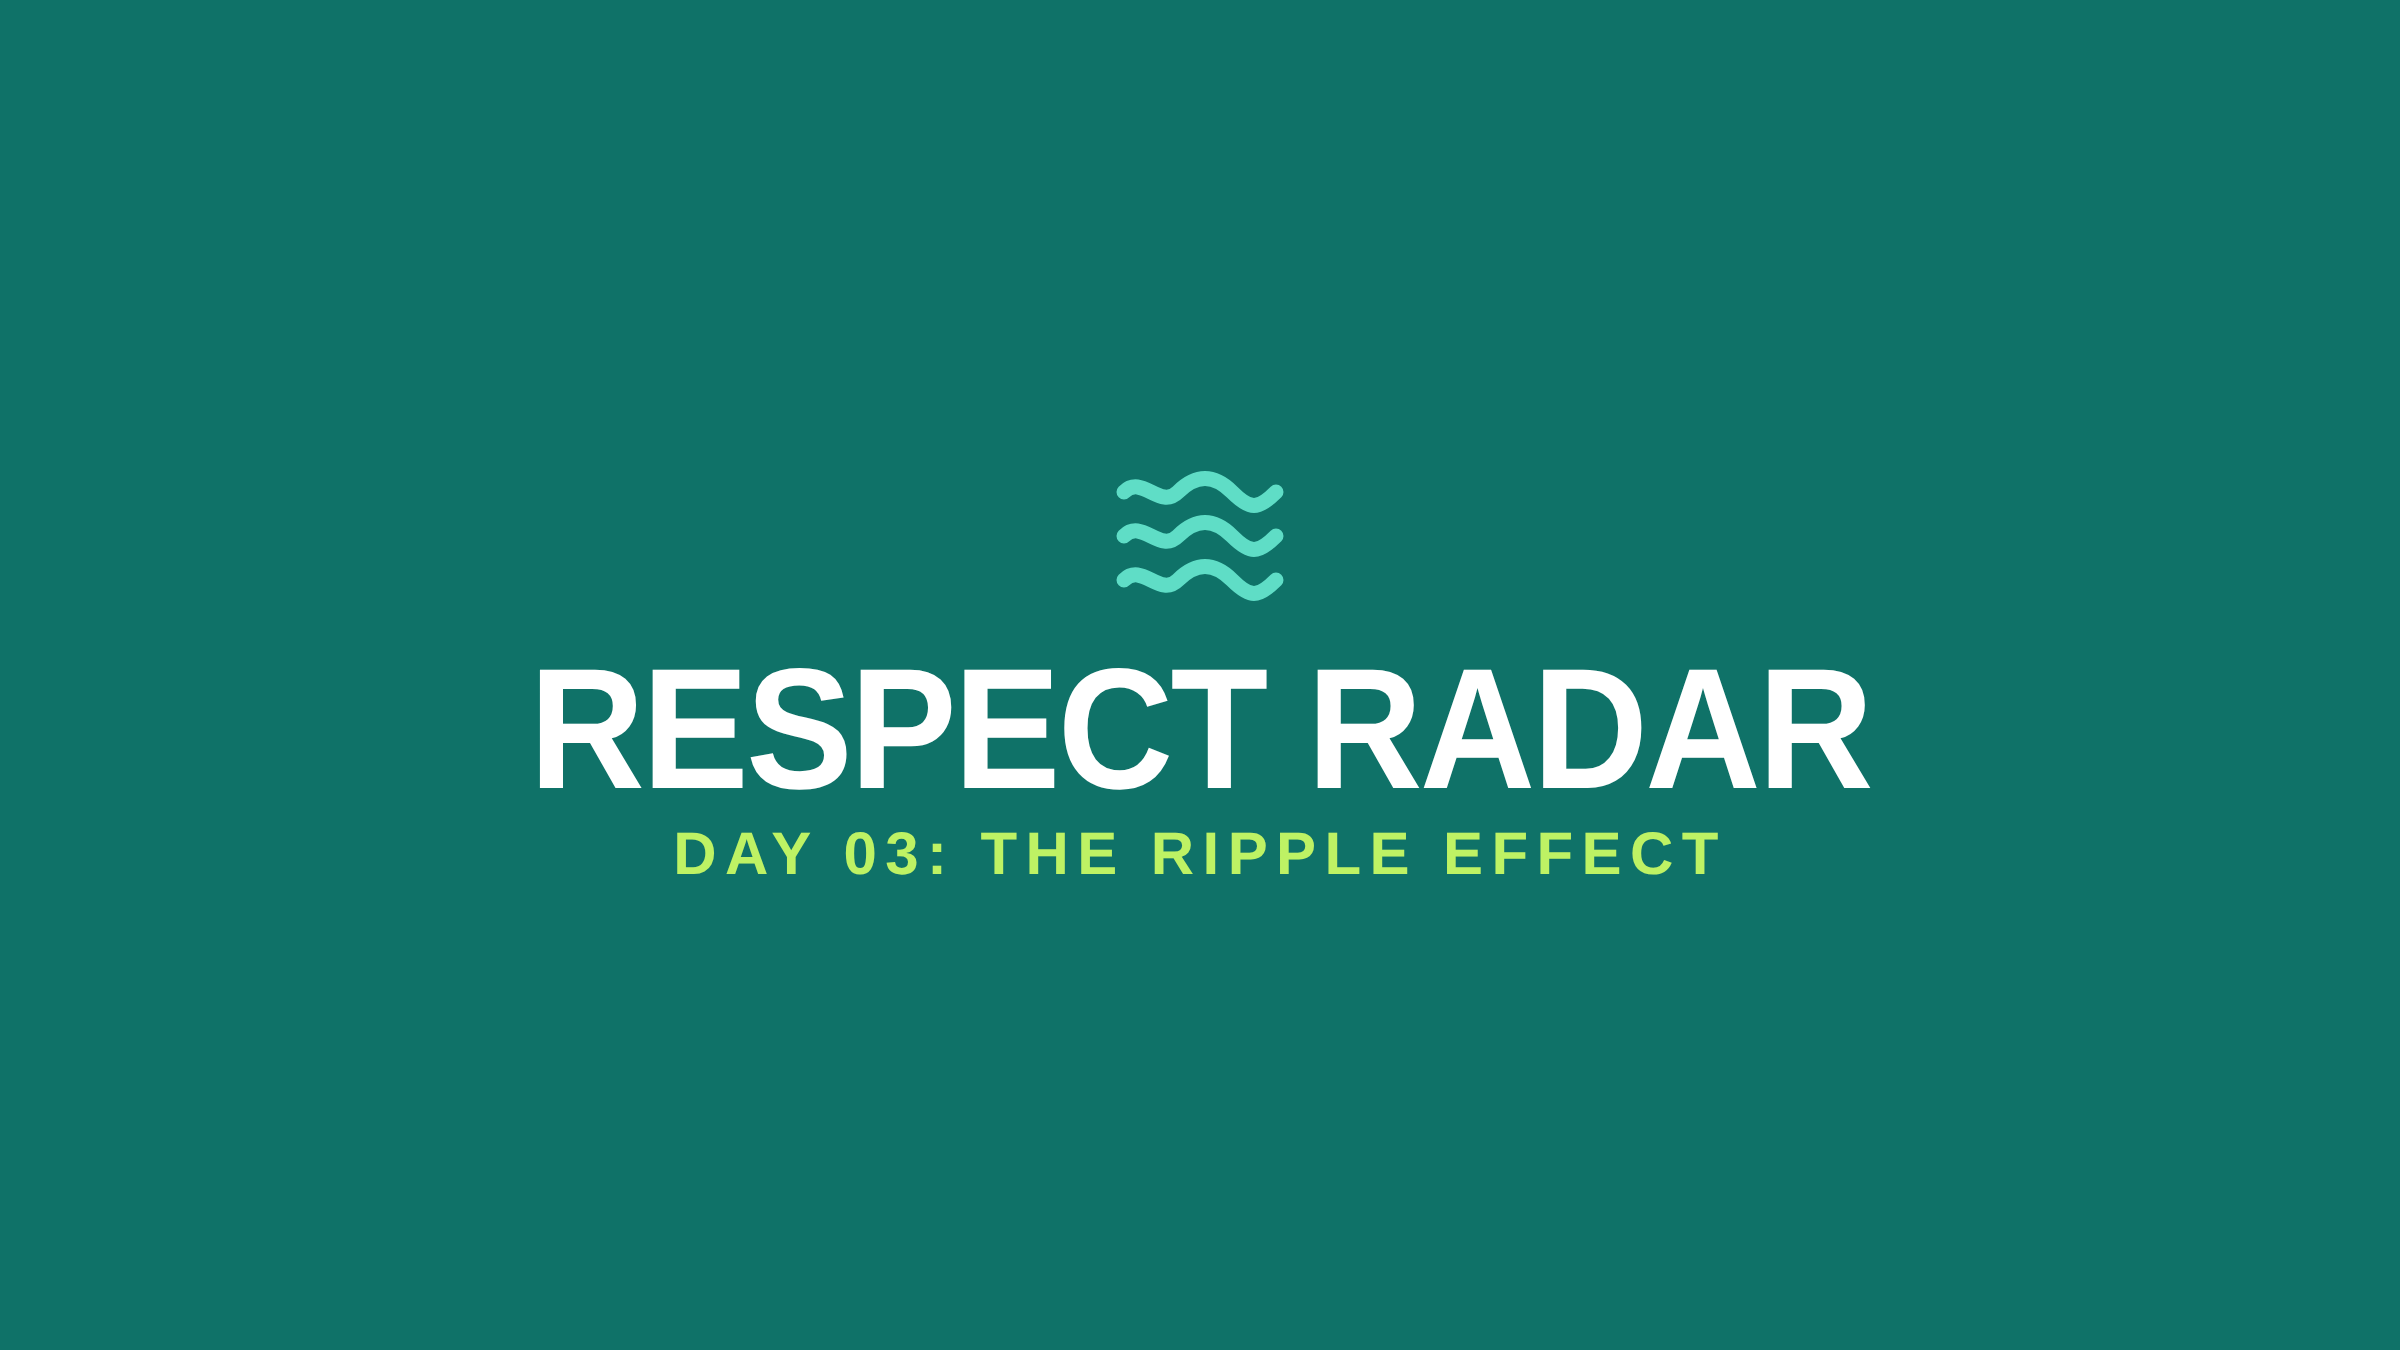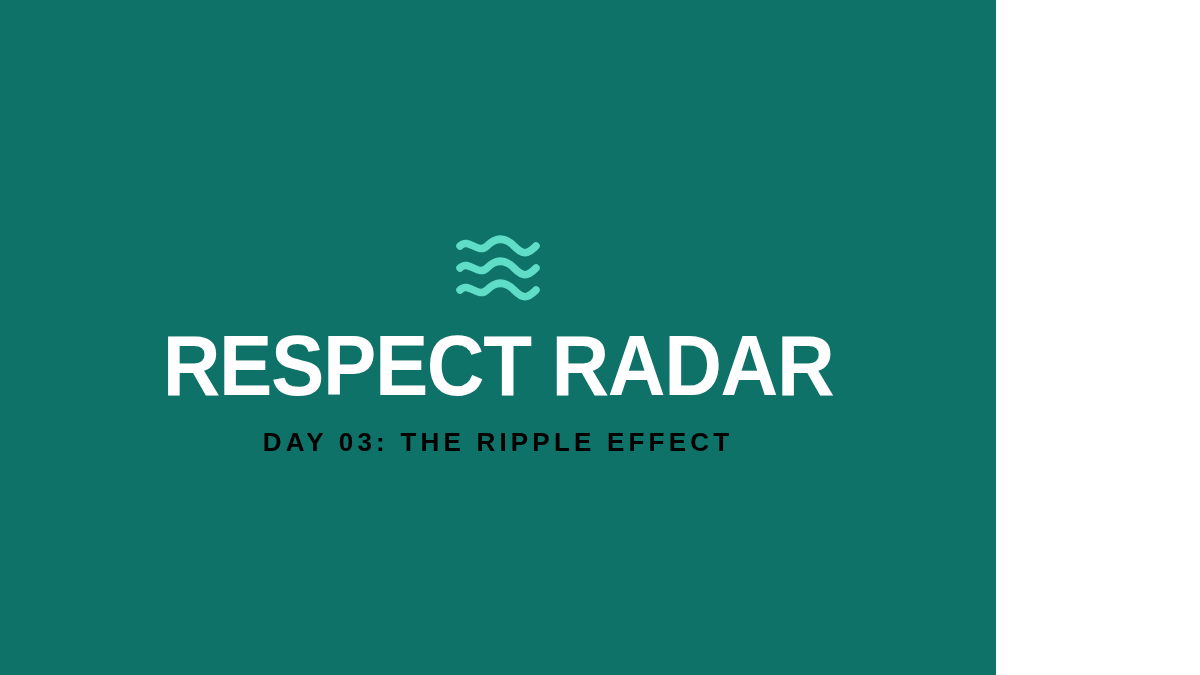--- a/index.html
+++ b/index.html
@@ -10,21 +10,21 @@
 
   body {
     width: 1200px;
     height: 675px;
     overflow: hidden;
     font-family: "Liberation Sans", sans-serif;
   }
 
   .slide {
     position: relative;
-    width: 996px;
+    width: 1200px;
     height: 675px;
     background: #0F7268;
     display: flex;
     flex-direction: column;
     align-items: center;
     justify-content: flex-start;
     box-sizing: border-box;
   }
 
   
@@ -72,25 +72,25 @@
   
   .subtitle-block {
     position: absolute;
     left: 0;
     right: 0;
     top: 413px;
     text-align: center;
   }
 
   .subtitle {
-    margin: 16px;
-    color: #000000;
+    margin: 0;
+    color: #bef264;
     font-family: "Liberation Sans", sans-serif;
     font-weight: 700;
-    font-size: 26px;
+    font-size: 30px;
     line-height: 1;
     letter-spacing: 4.2px;
     white-space: nowrap;
   }
 </style>
 </head>
 <body>
 
 <div class="slide">
 

